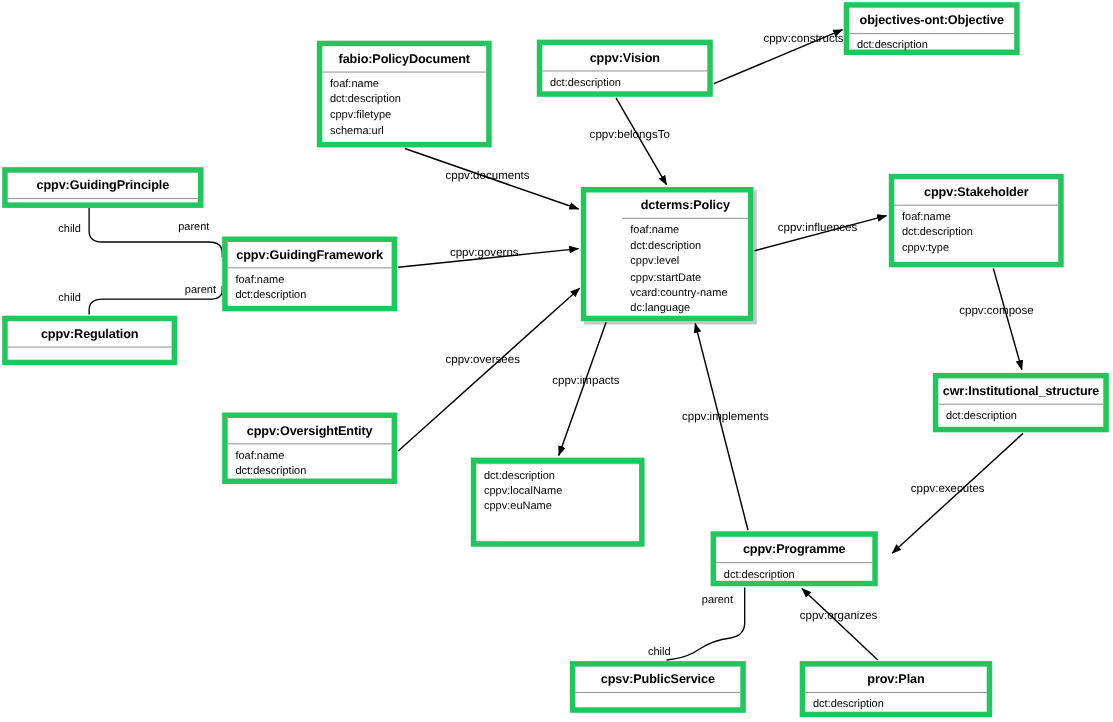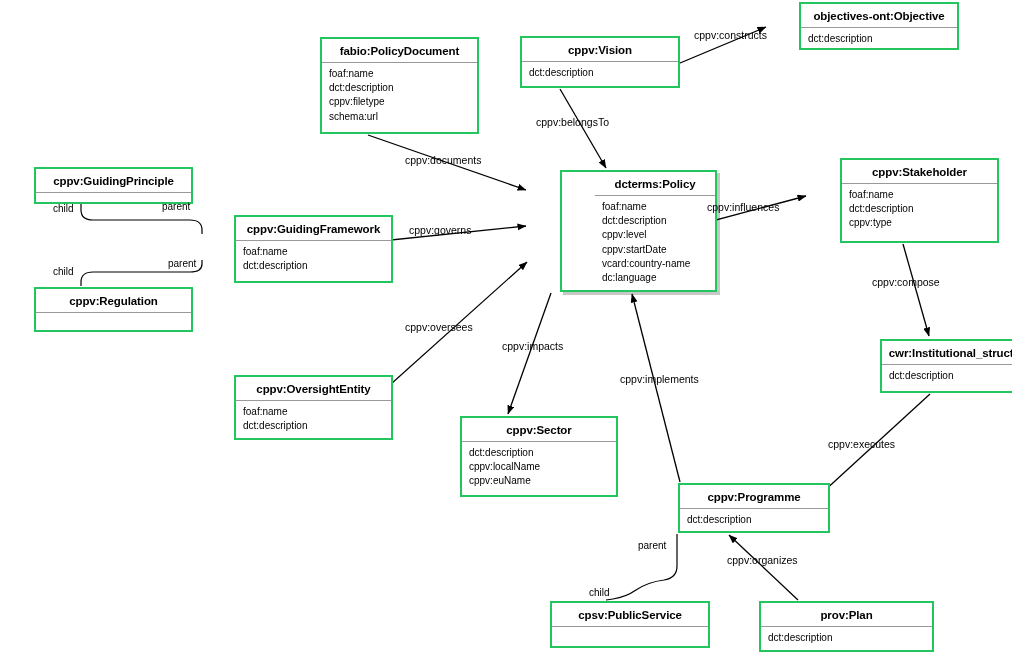--- a/index.html
+++ b/index.html
@@ -22,23 +22,22 @@
     position: absolute;
     left: 0;
     top: 0;
     width: 1012px;
     height: 656px;
   }
   .uml-class {
     position: absolute;
     box-sizing: border-box;
     background: #ffffff;
-    border: 2px solid #22c55e;
+    border: 5px solid #22c55e;
     z-index: 5;
-    margin-left: 32px;
   }
   .uml-class.shadowed {
     box-shadow: 3px 3px 0 rgba(0,0,0,0.22);
   }
   .uml-title {
     font-size: 11.5px;
     font-weight: bold;
     text-align: center;
     color: #000000;
     padding: 6px 4px 5px 4px;
@@ -108,21 +107,21 @@
 
     <path d="M 798,600 L 729,535" fill="none" stroke="#000000" stroke-width="1.3" marker-end="url(#arrowhead)"></path>
 
     <path d="M 81,189 L 81,210 Q 81,220 93,220 L 190,220 Q 202,220 202,230 L 202,234" fill="none" stroke="#000000" stroke-width="1.2"></path>
 
     <path d="M 81,286 L 81,282 Q 81,272 93,272 L 190,272 Q 202,272 202,264 L 202,260" fill="none" stroke="#000000" stroke-width="1.2"></path>
 
     <path d="M 677,534 L 677,566 Q 677,578 664,580 Q 648,582 636,590 Q 626,597 613,599 L 606,600" fill="none" stroke="#000000" stroke-width="1.2"></path>
   </svg>
 
-  <div class="uml-class" style="left:2px; top:167px; width:159px; height:37px;">
+  <div class="uml-class" style="left:2px; top:152px; width:183px; height:37px;">
     <div class="uml-title">cppv:GuidingPrinciple</div>
     <div class="uml-divider"></div>
     <div class="uml-attrs empty"></div>
   </div>
 
   <div class="uml-class" style="left:2px; top:287px; width:159px; height:45px;">
     <div class="uml-title">cppv:Regulation</div>
     <div class="uml-divider"></div>
     <div class="uml-attrs empty"></div>
   </div>
@@ -197,21 +196,20 @@
 
   <div class="uml-class" style="left:848px; top:339px; width:160px; height:54px;">
     <div class="uml-title">cwr:Institutional_structure</div>
     <div class="uml-divider"></div>
     <div class="uml-attrs">
       <div class="uml-attr">dct:description</div>
     </div>
   </div>
 
   <div class="uml-class" style="left:428px; top:416px; width:158px; height:81px;">
-    <div class="uml-title">cppv:Sector</div>
     <div class="uml-divider"></div>
     <div class="uml-attrs">
       <div class="uml-attr">dct:description</div>
       <div class="uml-attr">cppv:localName</div>
       <div class="uml-attr">cppv:euName</div>
     </div>
   </div>
 
   <div class="uml-class" style="left:646px; top:483px; width:152px; height:50px;">
     <div class="uml-title">cppv:Programme</div>

